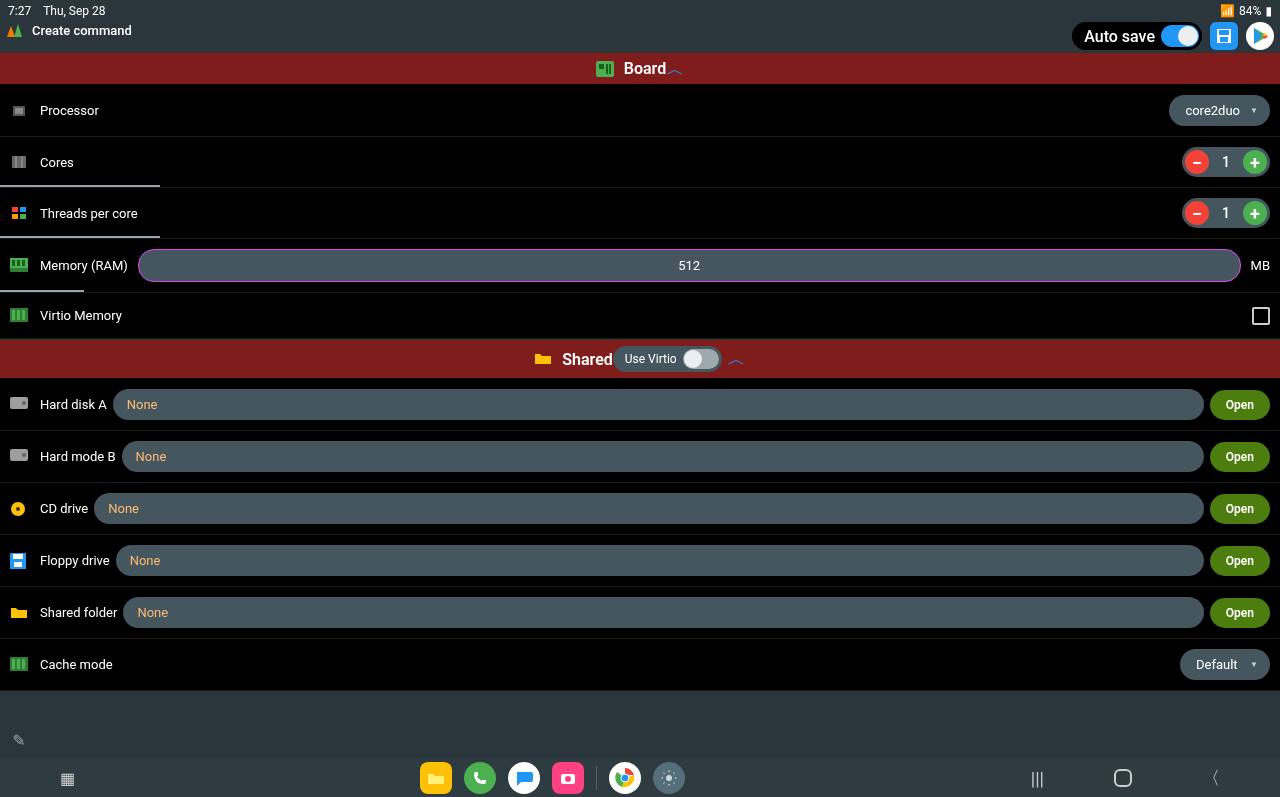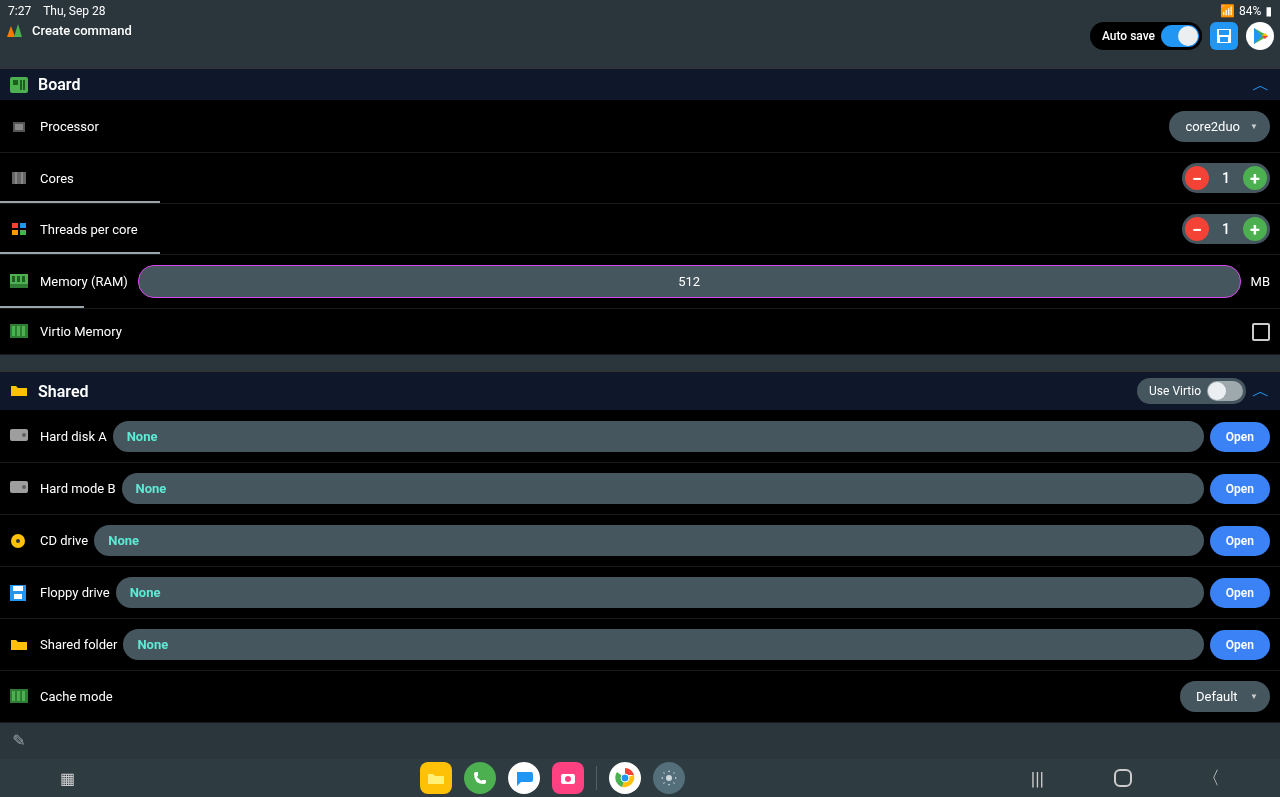--- a/index.html
+++ b/index.html
@@ -6,46 +6,46 @@
   body { width:1280px; height:797px; background:#2a363c; color:#fff; overflow:hidden; font-size:13px; }
   .status-bar { height:22px; display:flex; align-items:center; justify-content:space-between; padding:0 8px; font-size:12px; background:#2a363c;}
   .status-left { display:flex; gap:12px; }
   .status-right { display:flex; align-items:center; gap:4px; font-size:12px;}
   .toolbar { height:30px; display:flex; align-items:flex-start; justify-content:space-between; padding:0 6px; background:#2a363c;}
   .toolbar-left { display:flex; align-items:center; gap:10px; }
   .toolbar-right { display:flex; align-items:center; gap:8px; }
   .create-icon { width:16px; height:16px; display:inline-block; }
   .title-text { font-size:13px; font-weight:500; }
   .autosave-wrap { display:flex; align-items:center; gap:6px; background:#000; border-radius:18px; padding:3px 3px 3px 12px;}
-  .autosave-label { font-size:12px; font-weight:500; }
+  .autosave-label { font-size:16px; font-weight:500; }
   .toggle { width:38px; height:22px; background:#2196f3; border-radius:12px; position:relative; cursor:pointer; }
   .toggle .knob { width:20px; height:20px; background:#eceff1; border-radius:50%; position:absolute; top:1px; right:1px; }
   .icon-btn { width:28px; height:28px; display:flex; align-items:center; justify-content:center; border-radius:6px; cursor:pointer; }
   .save-btn { background:#2196f3; }
   .play-btn { background:#fff; border-radius:50%; }
-  .section-header { display:flex; align-items:center; justify-content:space-between; background:#0f172a; padding:6px 10px; border-top:1px solid #333; border-bottom:1px solid #000;margin-top:16px;}
+  .section-header { display:flex; align-items:center; justify-content:center; background:#7f1d1d; padding:6px 10px; border-top:1px solid #333; border-bottom:1px solid #000;}
   .section-title { display:flex; align-items:center; gap:10px; font-size:16px; font-weight:600; }
   .section-icon { width:18px; height:16px; display:inline-block; }
   .chevron-up { color:#2196f3; font-size:18px; cursor:pointer; line-height:1;}
   .row { display:flex; align-items:center; padding:10px 10px; background:#000; border-bottom:1px solid #1a1a1a; min-height:46px; position:relative;}
   .row-icon { width:18px; height:16px; margin-right:12px; flex-shrink:0; }
   .row-label { font-size:13px; flex-shrink:0; }
   .row-spacer { flex:1; }
   .dropdown { background:#46565f; color:#fff; padding:8px 30px 8px 16px; border-radius:18px; font-size:13px; position:relative; cursor:pointer; min-width:90px; display:flex; align-items:center; justify-content:space-between;}
   .dropdown::after { content:"▼"; font-size:8px; position:absolute; right:12px; color:#ccc;}
   .stepper { display:flex; align-items:center; background:#46565f; border-radius:18px; padding:3px; gap:8px;}
   .stepper-btn { width:24px; height:24px; border-radius:50%; display:flex; align-items:center; justify-content:center; font-size:18px; font-weight:bold; cursor:pointer; color:#fff;}
   .minus { background:#f44336; }
   .plus  { background:#4caf50; }
   .stepper-val { font-size:14px; min-width:18px; text-align:center; font-weight:500;}
   .mem-input { flex:1; margin:0 10px; background:#46565f; border:1px solid #d946ef; color:#fff; text-align:center; padding:8px; border-radius:16px; font-size:13px;}
   .mem-unit { font-size:13px; }
   .checkbox { width:18px; height:18px; border:2px solid #ccc; border-radius:2px; cursor:pointer; }
-  .disk-field { flex:1; background:#46565f; color:#5eead4; padding:8px 14px; border-radius:16px; font-size:13px; margin:0 6px;font-weight:bold;}
-  .open-btn { background:#3b82f6; color:#fff; padding:8px 16px; border-radius:16px; font-size:12px; font-weight:600; cursor:pointer; }
+  .disk-field { flex:1; background:#46565f; color:#fdba74; padding:8px 14px; border-radius:16px; font-size:13px; margin:0 6px;}
+  .open-btn { background:#4d7c0f; color:#fff; padding:8px 16px; border-radius:16px; font-size:12px; font-weight:600; cursor:pointer; }
   .underline-bar { position:absolute; bottom:0; left:0; height:2px; background:#9aa5ab; }
   .section-header .toggle-wrap { display:flex; align-items:center; gap:6px; background:#46565f; border-radius:16px; padding:3px 3px 3px 12px;}
   .section-header .toggle-mini { width:36px; height:20px; background:#9ea9ae; border-radius:12px; position:relative;}
   .section-header .toggle-mini .knob { width:18px; height:18px; background:#eceff1; border-radius:50%; position:absolute; top:1px; left:1px;}
   .dock { position:absolute; bottom:0; left:0; right:0; height:38px; background:#2e3b41; display:flex; align-items:center; justify-content:space-between; padding:0 60px;}
   .dock-center { display:flex; gap:12px; align-items:center;}
   .dock-icon { width:32px; height:32px; border-radius:8px; display:flex; align-items:center; justify-content:center;}
   .nav-right { display:flex; gap:70px; align-items:center; font-size:18px; color:#ccc;}
   .scroll-area { height: 705px; overflow:hidden; }
   .pencil-icon { position:absolute; left:6px; bottom:44px; width:26px; height:26px; display:flex; align-items:center; justify-content:center; color:#9aa5ab; font-size:16px;}

